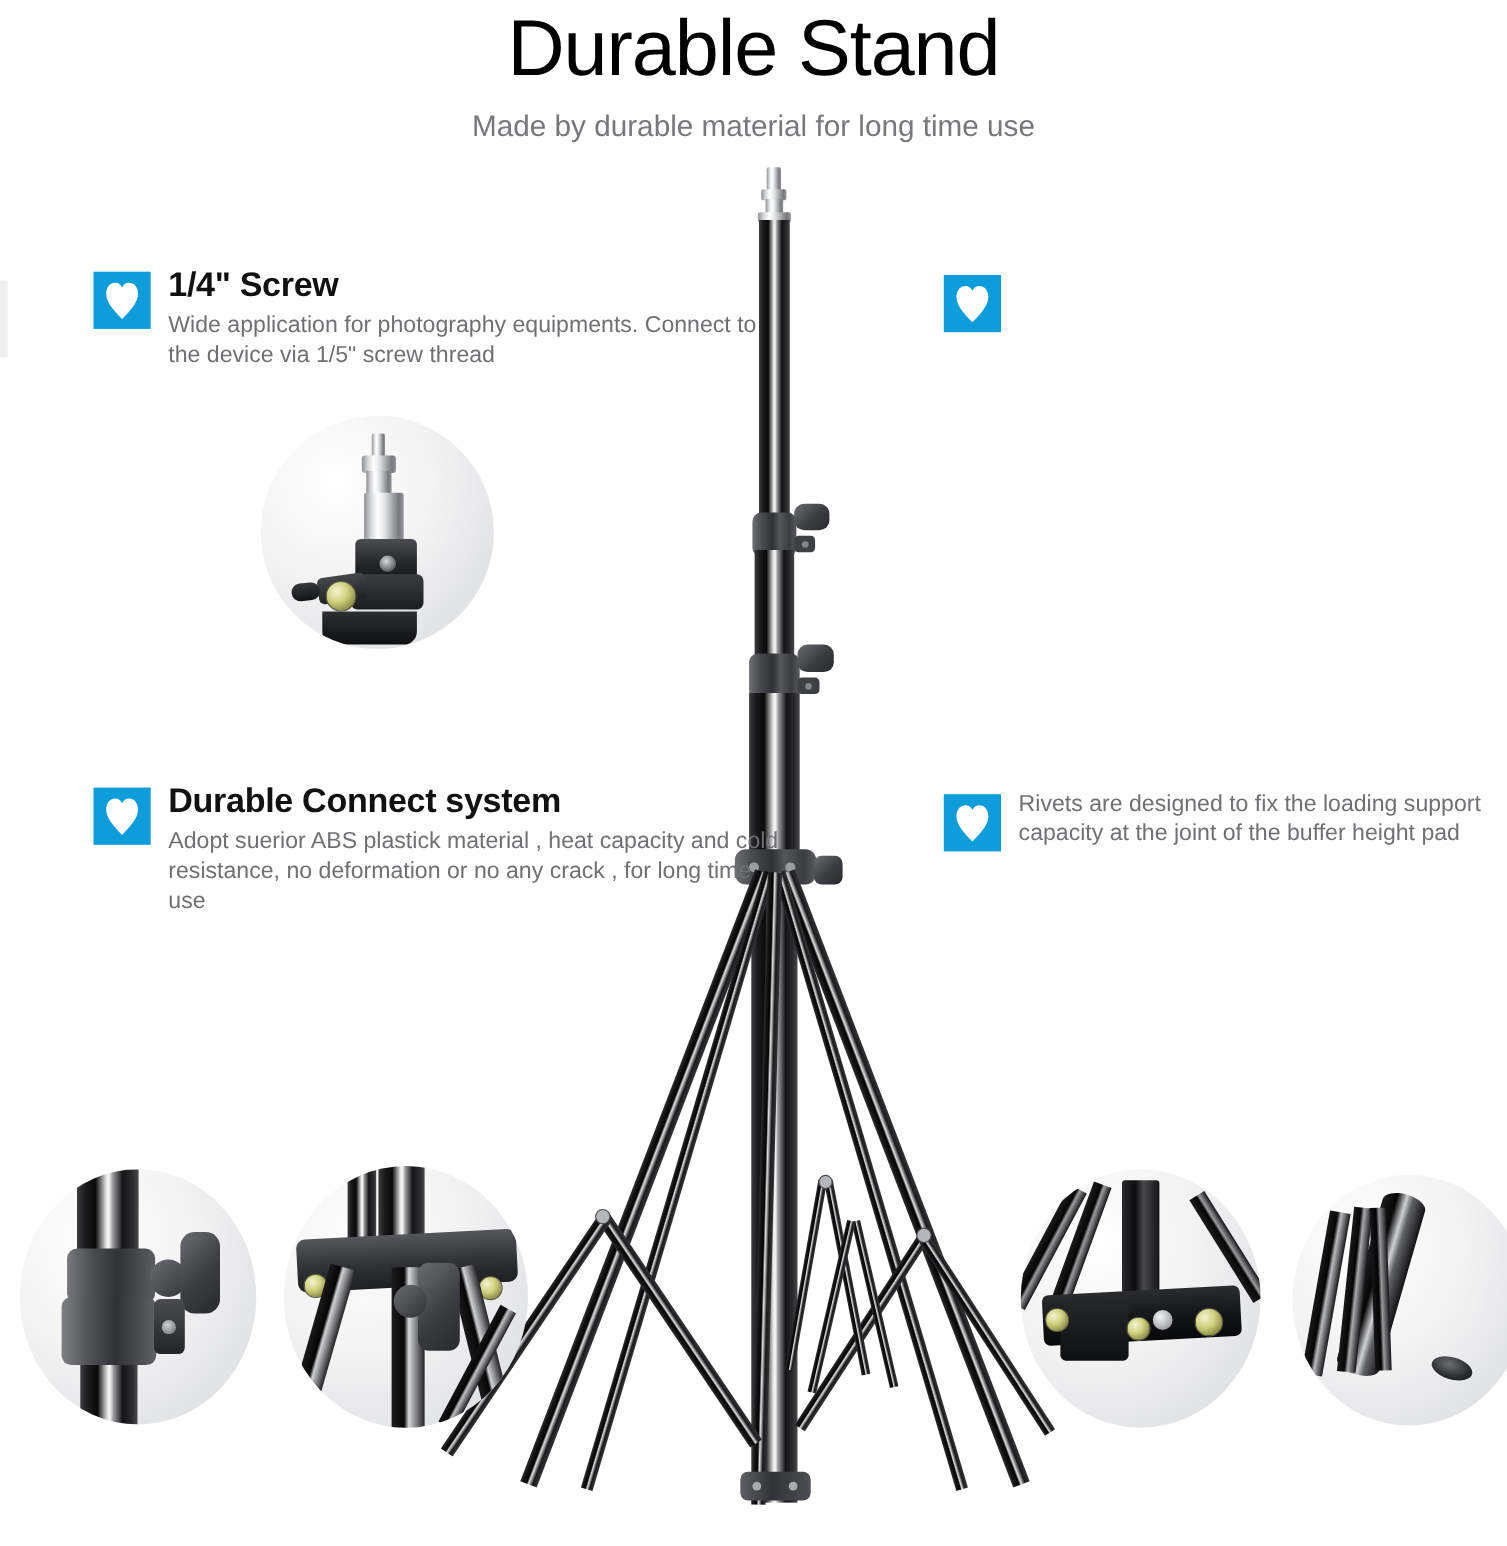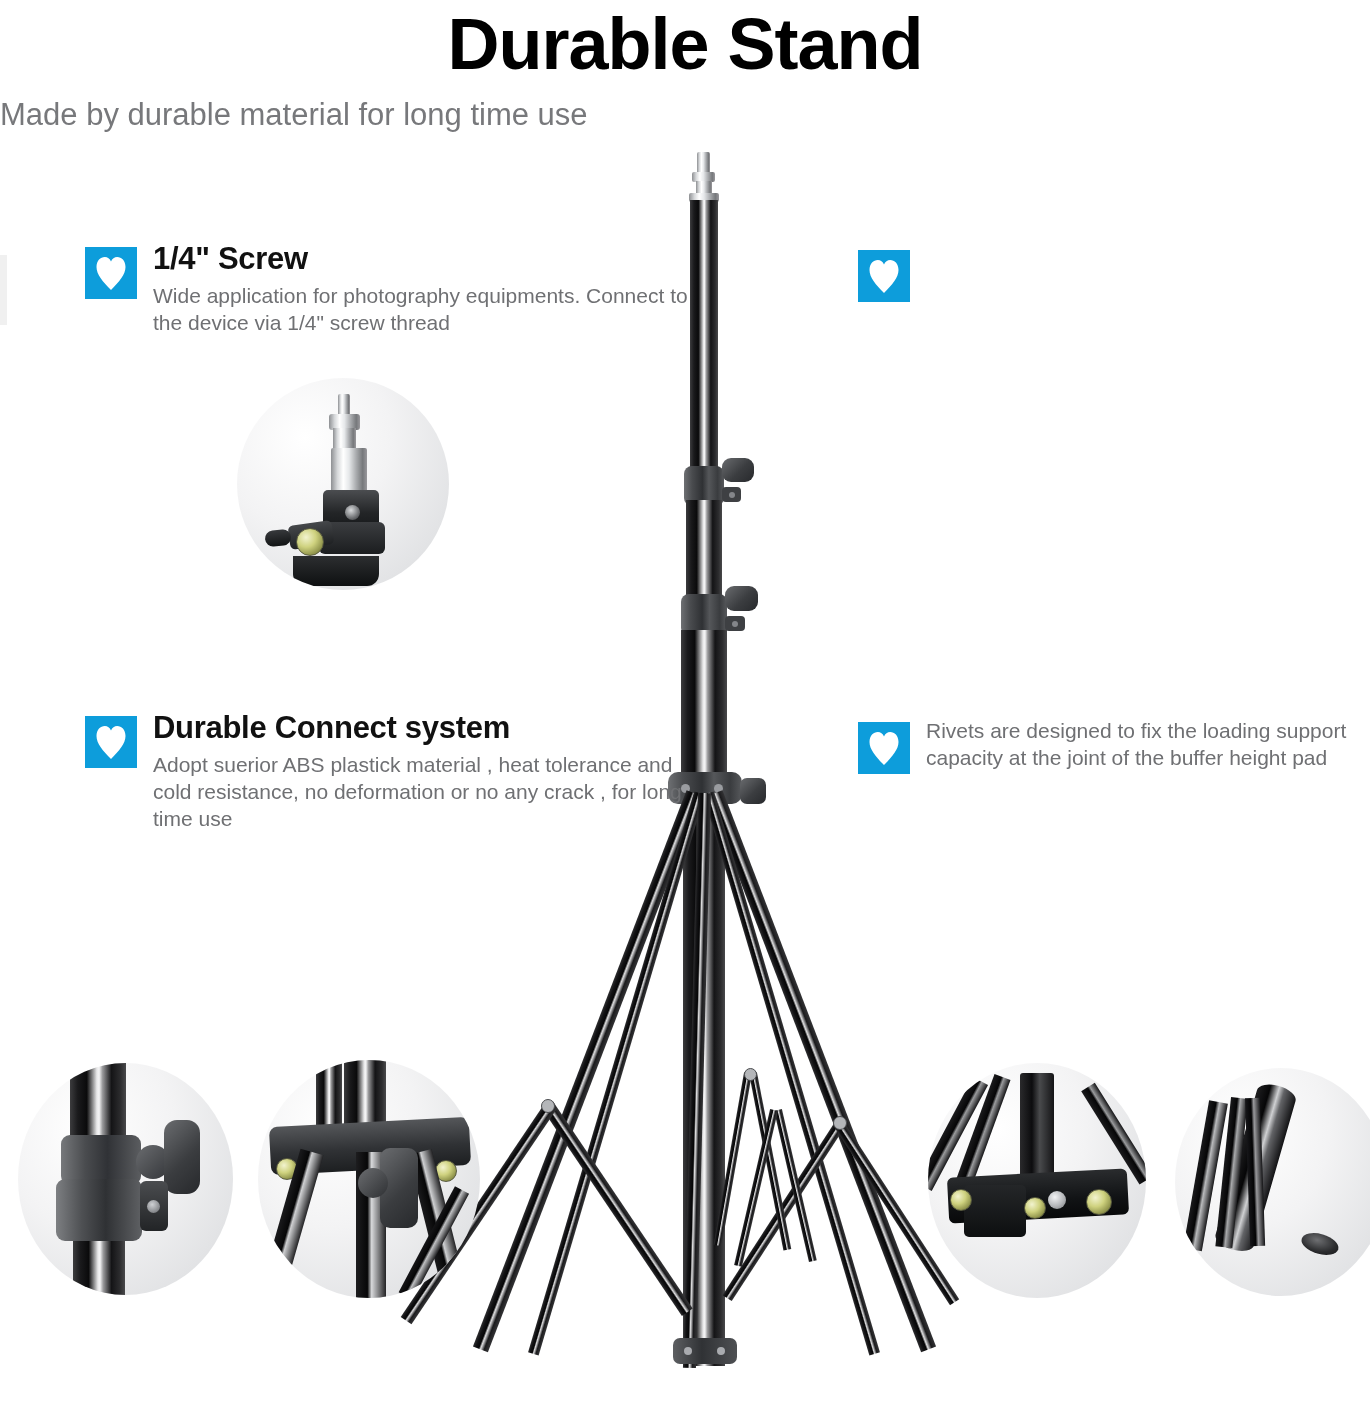--- a/index.html
+++ b/index.html
@@ -10,27 +10,28 @@
     overflow:hidden;
     position:relative;
   }
   .stage{position:absolute;left:0;top:0;width:1370px;height:1405px;}
 
   
   .title{
     position:absolute;left:0;top:2px;width:1370px;
     text-align:center;
     font-size:72px;line-height:84px;
-    font-weight:700;
+    font-weight:400;
     letter-spacing:-1px;
     color:#000000;
   }
   .subtitle{
     position:absolute;left:0;top:98px;width:1370px;
-    font-size:31px;line-height:34px;
+    text-align:center;
+    font-size:27px;line-height:34px;
     font-weight:400;
     color:#77787b;
   }
 
   
   .edge-sliver{
     position:absolute;left:0px;top:255px;width:7px;height:70px;
     background:#f0f0f0;
   }
 
@@ -207,21 +208,21 @@
   </div>
 
   <div class="feature" id="feature-screw">
     <span class="feat-icon">
       <svg width="36" height="38" viewBox="0 0 36 38" aria-hidden="true">
         <path d="M18 36 C10 28 3.5 20.5 3.5 13 C3.5 6.5 7.5 3 11.8 3 C14.6 3 16.8 4.6 18 7.4 C19.2 4.6 21.4 3 24.2 3 C28.5 3 32.5 6.5 32.5 13 C32.5 20.5 26 28 18 36 Z" fill="#ffffff"></path>
       </svg>
     </span>
     <div class="feat-body">
       <div class="feat-head">1/4" Screw</div>
-      <div class="feat-desc">Wide application for photography equipments. Connect to the device via 1/4" screw thread</div>
+      <div class="feat-desc">Wide application for photography equipments. Connect to the device via 1/5" screw thread</div>
     </div>
   </div>
 
   <div class="feature" id="feature-section">
     <span class="feat-icon">
       <svg width="36" height="38" viewBox="0 0 36 38" aria-hidden="true">
         <path d="M18 36 C10 28 3.5 20.5 3.5 13 C3.5 6.5 7.5 3 11.8 3 C14.6 3 16.8 4.6 18 7.4 C19.2 4.6 21.4 3 24.2 3 C28.5 3 32.5 6.5 32.5 13 C32.5 20.5 26 28 18 36 Z" fill="#ffffff"></path>
       </svg>
     </span>
     <div class="feat-body">
@@ -229,21 +230,21 @@
   </div>
 
   <div class="feature" id="feature-lock">
     <span class="feat-icon">
       <svg width="36" height="38" viewBox="0 0 36 38" aria-hidden="true">
         <path d="M18 36 C10 28 3.5 20.5 3.5 13 C3.5 6.5 7.5 3 11.8 3 C14.6 3 16.8 4.6 18 7.4 C19.2 4.6 21.4 3 24.2 3 C28.5 3 32.5 6.5 32.5 13 C32.5 20.5 26 28 18 36 Z" fill="#ffffff"></path>
       </svg>
     </span>
     <div class="feat-body">
       <div class="feat-head">Durable Connect system</div>
-      <div class="feat-desc">Adopt suerior ABS plastick material , heat tolerance and cold resistance, no deformation or no any crack , for long time use</div>
+      <div class="feat-desc">Adopt suerior ABS plastick material , heat capacity and cold resistance, no deformation or no any crack , for long time use</div>
     </div>
   </div>
 
   <div class="feature" id="feature-leg">
     <span class="feat-icon">
       <svg width="36" height="38" viewBox="0 0 36 38" aria-hidden="true">
         <path d="M18 36 C10 28 3.5 20.5 3.5 13 C3.5 6.5 7.5 3 11.8 3 C14.6 3 16.8 4.6 18 7.4 C19.2 4.6 21.4 3 24.2 3 C28.5 3 32.5 6.5 32.5 13 C32.5 20.5 26 28 18 36 Z" fill="#ffffff"></path>
       </svg>
     </span>
     <div class="feat-body">

